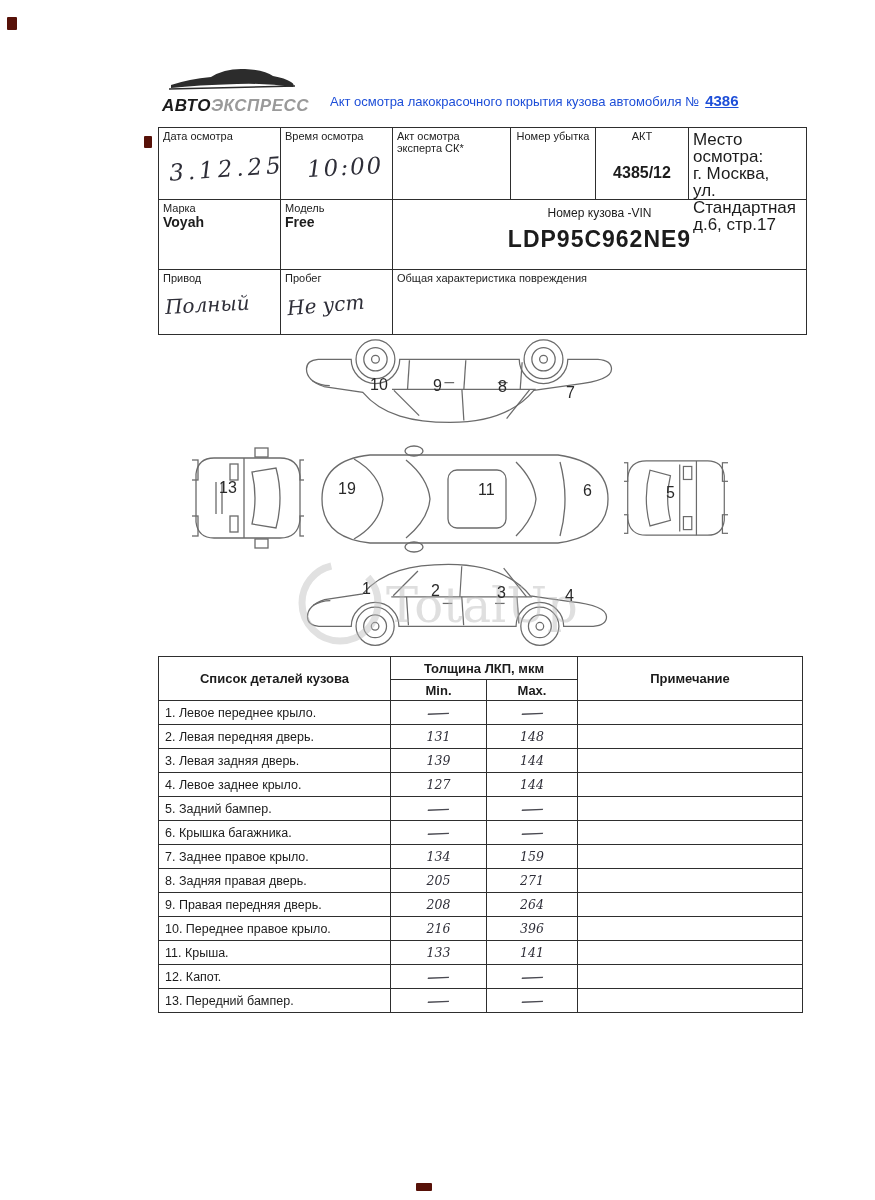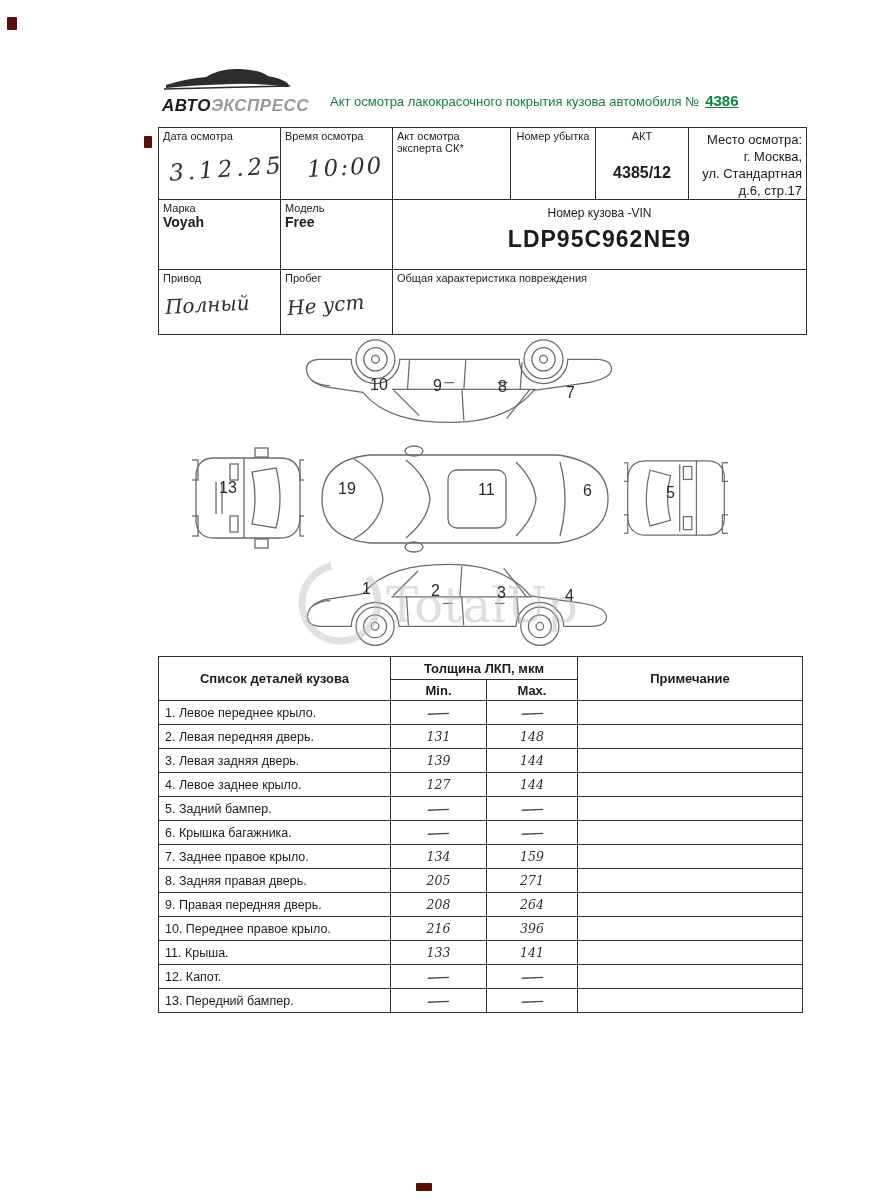--- a/index.html
+++ b/index.html
@@ -1,41 +1,41 @@
 <!DOCTYPE html>
 <html><head>
 <meta charset="utf-8">
 <style>
   html,body{margin:0;padding:0;background:#e8e8e8;}
   .page{position:relative;width:875px;height:1200px;background:#ffffff;overflow:hidden;
         font-family:"Liberation Sans",sans-serif;color:#1c1c1c;}
   
   .scan-mark{position:absolute;background:#571108;border-radius:1px;}
   
-  .logo{position:absolute;left:162px;top:66px;width:135px;text-align:left;}
+  .logo{position:absolute;left:162px;top:66px;width:135px;text-align:right;}
   .logo-text{font-style:italic;font-size:17px;letter-spacing:.5px;white-space:nowrap;}
   .logo-text .b{font-weight:bold;color:#1b1b1b;}
   .logo-text .l{font-weight:bold;color:#9a9a9a;}
   
-  .doc-title{position:absolute;left:330px;top:92px;width:470px;font-size:13px;color:#15803d;}
+  .doc-title{position:absolute;left:330px;top:92px;width:470px;font-size:13px;color:#1d4ed8;}
   .doc-title .num{font-weight:bold;font-size:15px;text-decoration:underline;margin-left:6px;}
   
   .info{position:absolute;left:158px;top:127px;display:grid;
         grid-template-columns:122px 112px 118px 85px 93px 117px;
         grid-template-rows:72px 70px 64px;
         border:1.6px solid #2e2e2e;}
   .cell{border-right:1.4px solid #2e2e2e;border-bottom:1.4px solid #2e2e2e;
         padding:2px 4px;position:relative;box-sizing:border-box;}
   .cell.cr{border-right:none;}
   .cell.cb{border-bottom:none;}
   .lbl{font-size:11px;color:#222;}
   .val-bold{font-weight:bold;font-size:14px;}
   .span4{grid-column:3 / 7;}
   .center{text-align:center;}
-  .place{font-size:13px;line-height:17px;text-align:right;padding-top:3px;}
+  .place{font-size:17px;line-height:17px;text-align:left;padding-top:3px;}
   .act-val{font-weight:bold;font-size:16px;text-align:center;margin-top:22px;}
   .vin-label{font-size:12px;text-align:center;margin-top:4px;}
   .vin-val{font-weight:bold;font-size:23px;letter-spacing:1px;text-align:center;margin-top:6px;}
   
   .hw{font-family:"DejaVu Serif",serif;font-style:italic;color:#2e2e38;}
   .hw-date{font-size:23px;transform:rotate(-4deg);margin:14px 0 0 6px;letter-spacing:4px;}
   .hw-time{font-size:23px;transform:rotate(-3deg);margin:12px 0 0 22px;letter-spacing:2px;}
   .hw-drive{font-size:20px;transform:rotate(-3deg);margin:8px 0 0 2px;}
   .hw-mileage{font-size:20px;transform:rotate(-5deg);margin:8px 0 0 2px;}
   

